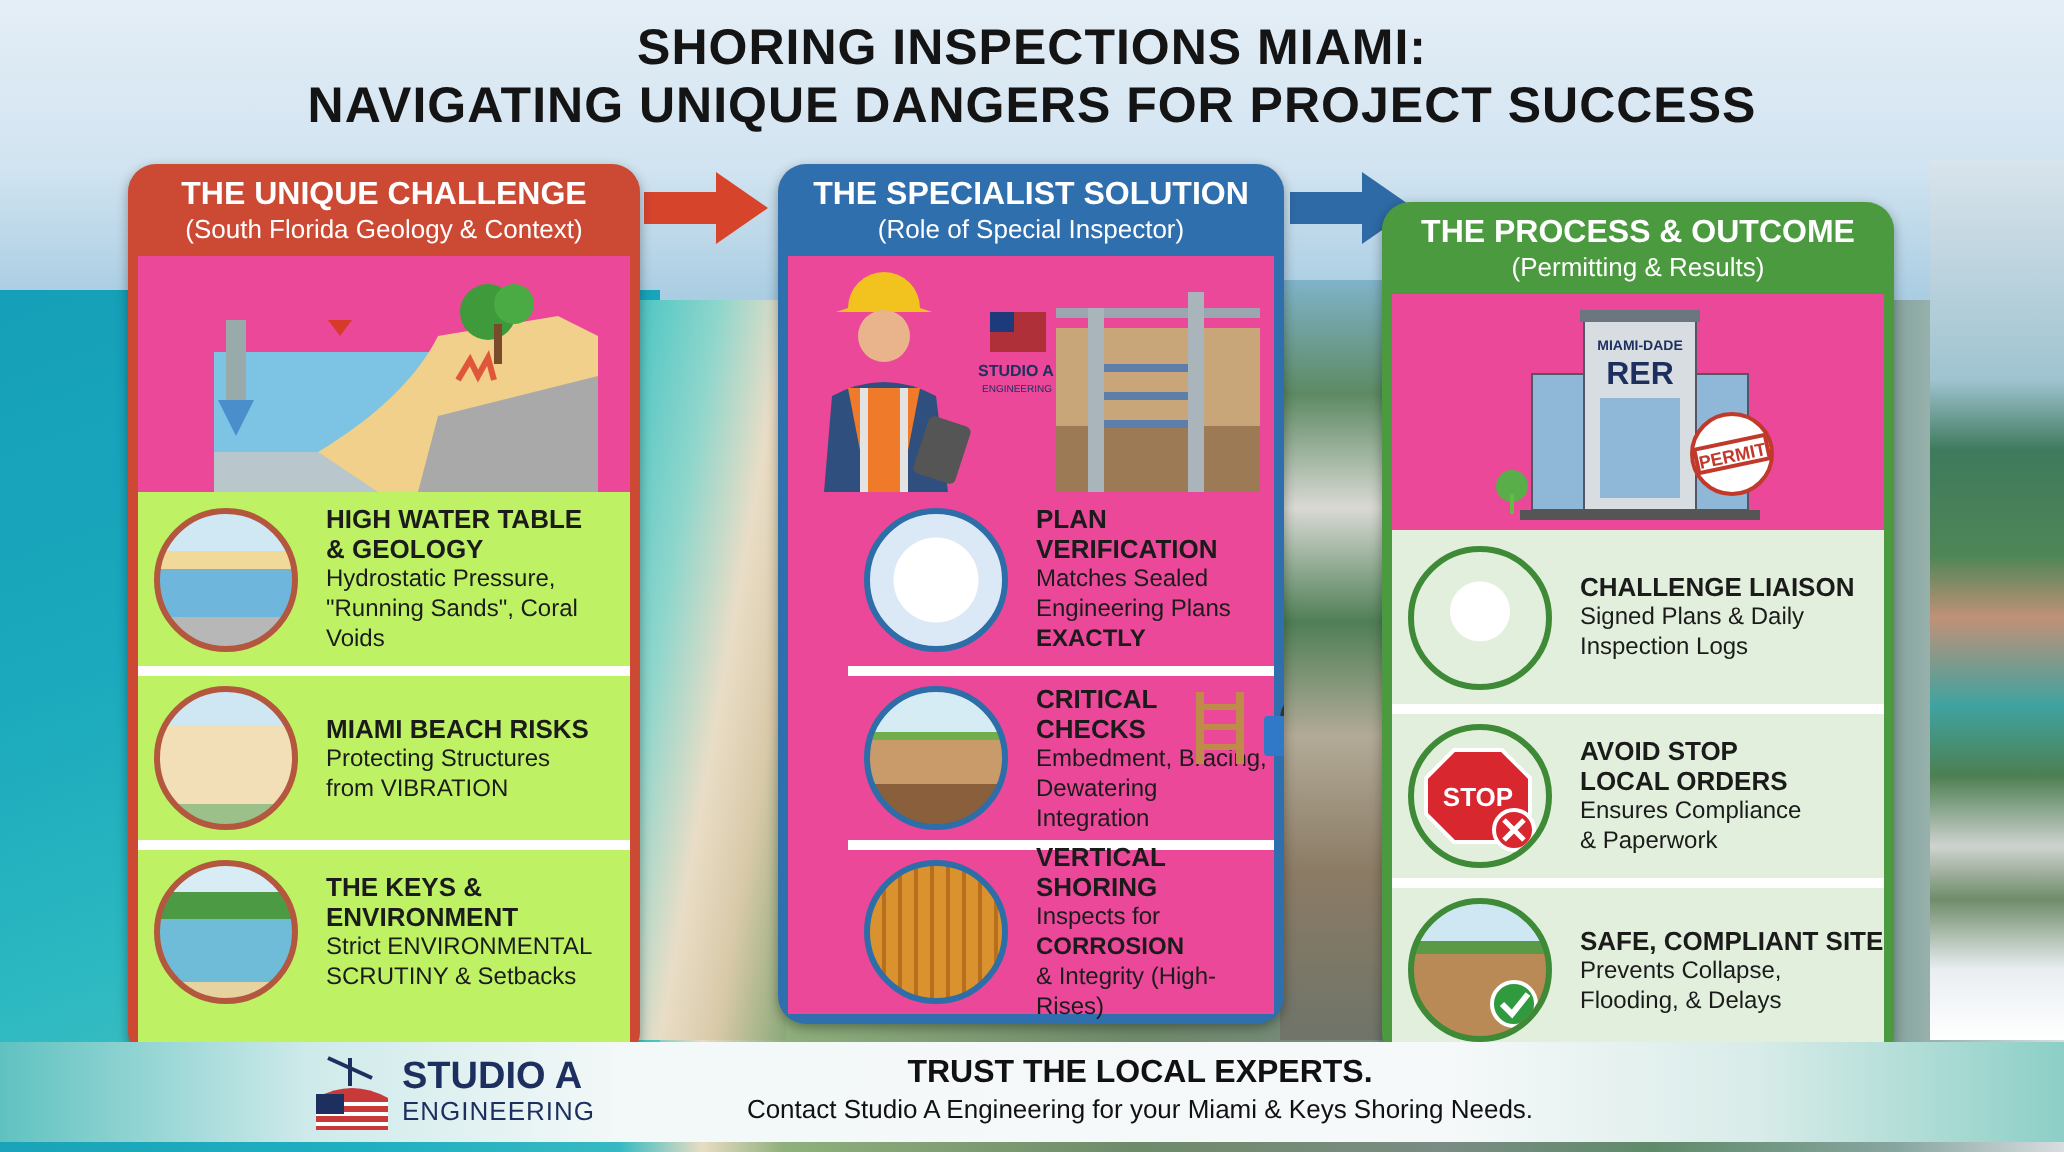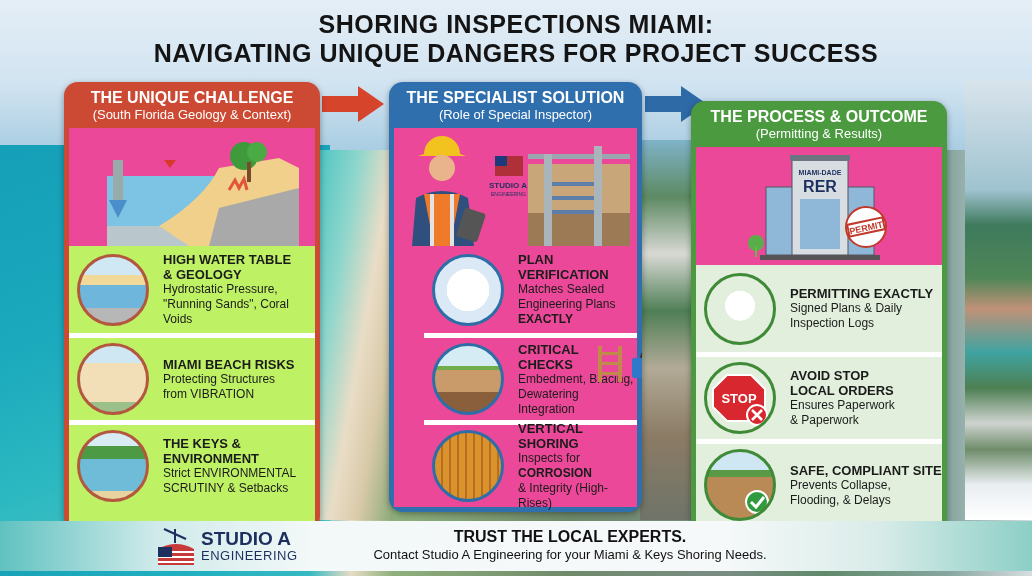--- a/index.html
+++ b/index.html
@@ -236,38 +236,38 @@
           <rect x="59" y="100" width="2" height="10" fill="#6b4"></rect>
         <circle cx="170" cy="80" r="20" fill="#fff" stroke="#c0392b" stroke-width="2"></circle>
         <rect x="152" y="74" width="36" height="12" fill="#fff" stroke="#c0392b" stroke-width="2" transform="rotate(-12 170 80)"></rect>
         <text x="170" y="84" font-size="9" text-anchor="middle" font-weight="700" fill="#c0392b" transform="rotate(-12 170 80)" font-family="Liberation Sans, sans-serif">PERMIT</text>
       </svg>
     </div>
     <div class="items">
       <div class="item">
         <div class="ico" style="background:radial-gradient(circle at 50% 45%,#ffffff 0 30%,#e1efdc 31%);"></div>
         <div class="txt">
-          <div class="t">PERMITTING EXACTLY</div>
+          <div class="t">CHALLENGE LIAISON</div>
           <div class="d">Signed Plans &amp; Daily</div>
           <div class="d">Inspection Logs</div>
         </div>
       </div>
       <div class="item">
         <div class="ico" style="background:#e1efdc;">
           <svg width="66" height="66" viewBox="0 0 66 66">
             <polygon points="20,10 44,10 58,24 58,42 44,56 20,56 6,42 6,24" fill="#d8272e" stroke="#fff" stroke-width="2"></polygon>
             <text x="32" y="38" font-size="13" font-weight="900" text-anchor="middle" fill="#fff" font-family="Liberation Sans, sans-serif">STOP</text>
             <circle cx="50" cy="50" r="10" fill="#d8272e" stroke="#fff" stroke-width="2"></circle>
             <path d="M45 45 L55 55 M55 45 L45 55" stroke="#fff" stroke-width="2.5"></path>
           </svg>
         </div>
         <div class="txt">
           <div class="t">AVOID STOP</div>
           <div class="t">LOCAL ORDERS</div>
-          <div class="d">Ensures Paperwork</div>
+          <div class="d">Ensures Compliance</div>
           <div class="d">&amp; Paperwork</div>
         </div>
       </div>
       <div class="item">
         <div class="ico" style="background:linear-gradient(180deg,#cfe7f3 0 28%,#5a9a46 28% 38%,#b98a55 38%);">
           <svg width="66" height="66" viewBox="0 0 66 66" style="position:absolute;left:0;top:0">
             <circle cx="50" cy="50" r="11" fill="#2f9a3e" stroke="#fff" stroke-width="2"></circle>
             <path d="M44 50 L49 55 L57 45" stroke="#fff" stroke-width="3" fill="none"></path>
           </svg>
         </div>

